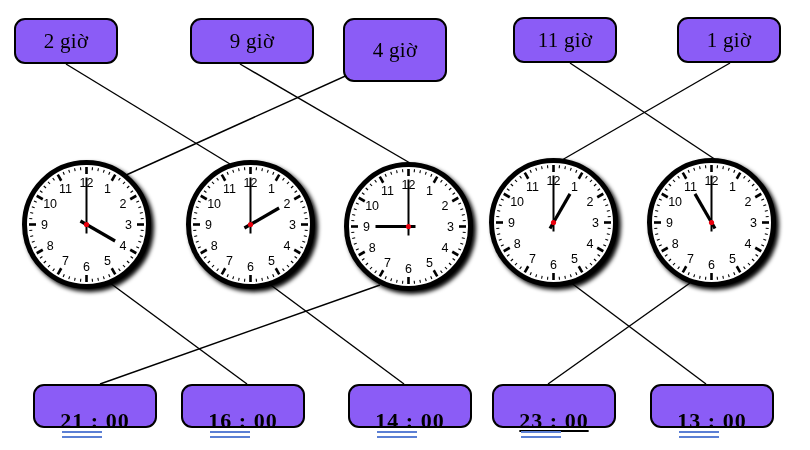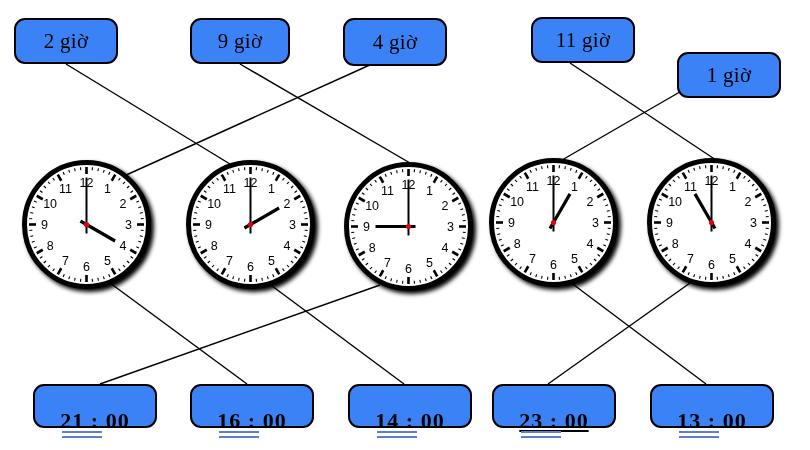--- a/index.html
+++ b/index.html
@@ -23,21 +23,21 @@
     width: 810px; height: 450px;
     pointer-events: none;
   }
 
   
   .label-box {
     position: absolute;
     box-sizing: border-box;
     border: 2.5px solid #000000;
     border-radius: 11px;
-    background: #3b82f6;
+    background: #8b5cf6;
     display: flex;
     align-items: center;
     justify-content: center;
     text-align: center;
     white-space: nowrap;
   }
   .word-box {
     height: 46px;
     font-size: 21px;
     font-family: "Liberation Serif", serif;
@@ -91,30 +91,30 @@
       <line x1="268" y1="283" x2="404" y2="384" stroke="#000000" stroke-width="1.4"></line>
       <line x1="380" y1="285" x2="100" y2="384" stroke="#000000" stroke-width="1.4"></line>
       <line x1="570" y1="282" x2="706" y2="384" stroke="#000000" stroke-width="1.4"></line>
       <line x1="690" y1="283" x2="548" y2="384" stroke="#000000" stroke-width="1.4"></line>
     </svg>
 
   <div id="top-labels">
       <div class="label-box word-box" style="left: 14px; top: 18px; width: 104px; height: 46px;">
         <span>2 giờ</span>
       </div>
-      <div class="label-box word-box" style="left: 190px; top: 18px; width: 100px; height: 46px;">
+      <div class="label-box word-box" style="left: 190px; top: 18px; width: 124px; height: 46px;">
         <span>9 giờ</span>
       </div>
-      <div class="label-box word-box" style="left: 343px; top: 18px; width: 104px; height: 48px;">
+      <div class="label-box word-box" style="left: 343px; top: 18px; width: 104px; height: 64px;">
         <span>4 giờ</span>
       </div>
-      <div class="label-box word-box" style="left: 513px; top: 17px; width: 104px; height: 46px; margin-left: 18px;">
+      <div class="label-box word-box" style="left: 513px; top: 17px; width: 104px; height: 46px;">
         <span>11 giờ</span>
       </div>
-      <div class="label-box word-box" style="left: 677px; top: 17px; width: 104px; height: 46px; margin-top: 35px;">
+      <div class="label-box word-box" style="left: 677px; top: 17px; width: 104px; height: 46px;">
         <span>1 giờ</span>
       </div>
     </div>
   <div id="clock-group">
       <div class="clock" style="left: 20px; top: 158px;">
         <svg width="133" height="133" viewBox="0 0 133 133">
           <defs>
             <filter id="sh-clock-1" x="-30%" y="-30%" width="180%" height="180%">
               <feGaussianBlur in="SourceAlpha" stdDeviation="2.2"></feGaussianBlur>
               <feOffset dx="2.5" dy="3" result="o"></feOffset>
@@ -570,21 +570,21 @@
             <line x1="66.5" y1="75.5" x2="66.5" y2="19.5" stroke="#000000" stroke-width="2"></line>
             <circle cx="66.5" cy="66.5" r="2.6" fill="#e8000d"></circle>
           </g>
         </svg>
       </div>
     </div>
   <div id="bottom-labels">
       <div class="label-box digital-box" style="left: 33px; top: 384px; width: 124px; height: 44px;">
         <span class="digital-inner">21 : 00<span class="blue-rule r1" style="width: 57%; background: rgb(91, 127, 212);"></span><span class="blue-rule r2" style="width: 57%; background: rgb(91, 127, 212);"></span></span>
       </div>
-      <div class="label-box digital-box" style="left: 190px; top: 384px; width: 124px; height: 44px;">
+      <div class="label-box digital-box" style="left: 181px; top: 384px; width: 124px; height: 44px;">
         <span class="digital-inner">16 : 00<span class="blue-rule r1" style="width: 57%; background: rgb(91, 127, 212);"></span><span class="blue-rule r2" style="width: 57%; background: rgb(91, 127, 212);"></span></span>
       </div>
       <div class="label-box digital-box" style="left: 348px; top: 384px; width: 124px; height: 44px; justify-content: center;">
         <span class="digital-inner">14 : 00<span class="blue-rule r1" style="width: 57%; background: rgb(91, 127, 212);"></span><span class="blue-rule r2" style="width: 57%; background: rgb(91, 127, 212);"></span></span>
       </div>
       <div class="label-box digital-box" style="left: 492px; top: 384px; width: 124px; height: 44px; text-decoration: underline;">
         <span class="digital-inner">23 : 00<span class="blue-rule r1" style="width: 57%; background: rgb(91, 127, 212);"></span><span class="blue-rule r2" style="width: 57%; background: rgb(91, 127, 212);"></span></span>
       </div>
       <div class="label-box digital-box" style="left: 650px; top: 384px; width: 124px; height: 44px; align-items: center;">
         <span class="digital-inner">13 : 00<span class="blue-rule r1" style="width: 57%; background: rgb(91, 127, 212);"></span><span class="blue-rule r2" style="width: 57%; background: rgb(91, 127, 212);"></span></span>

